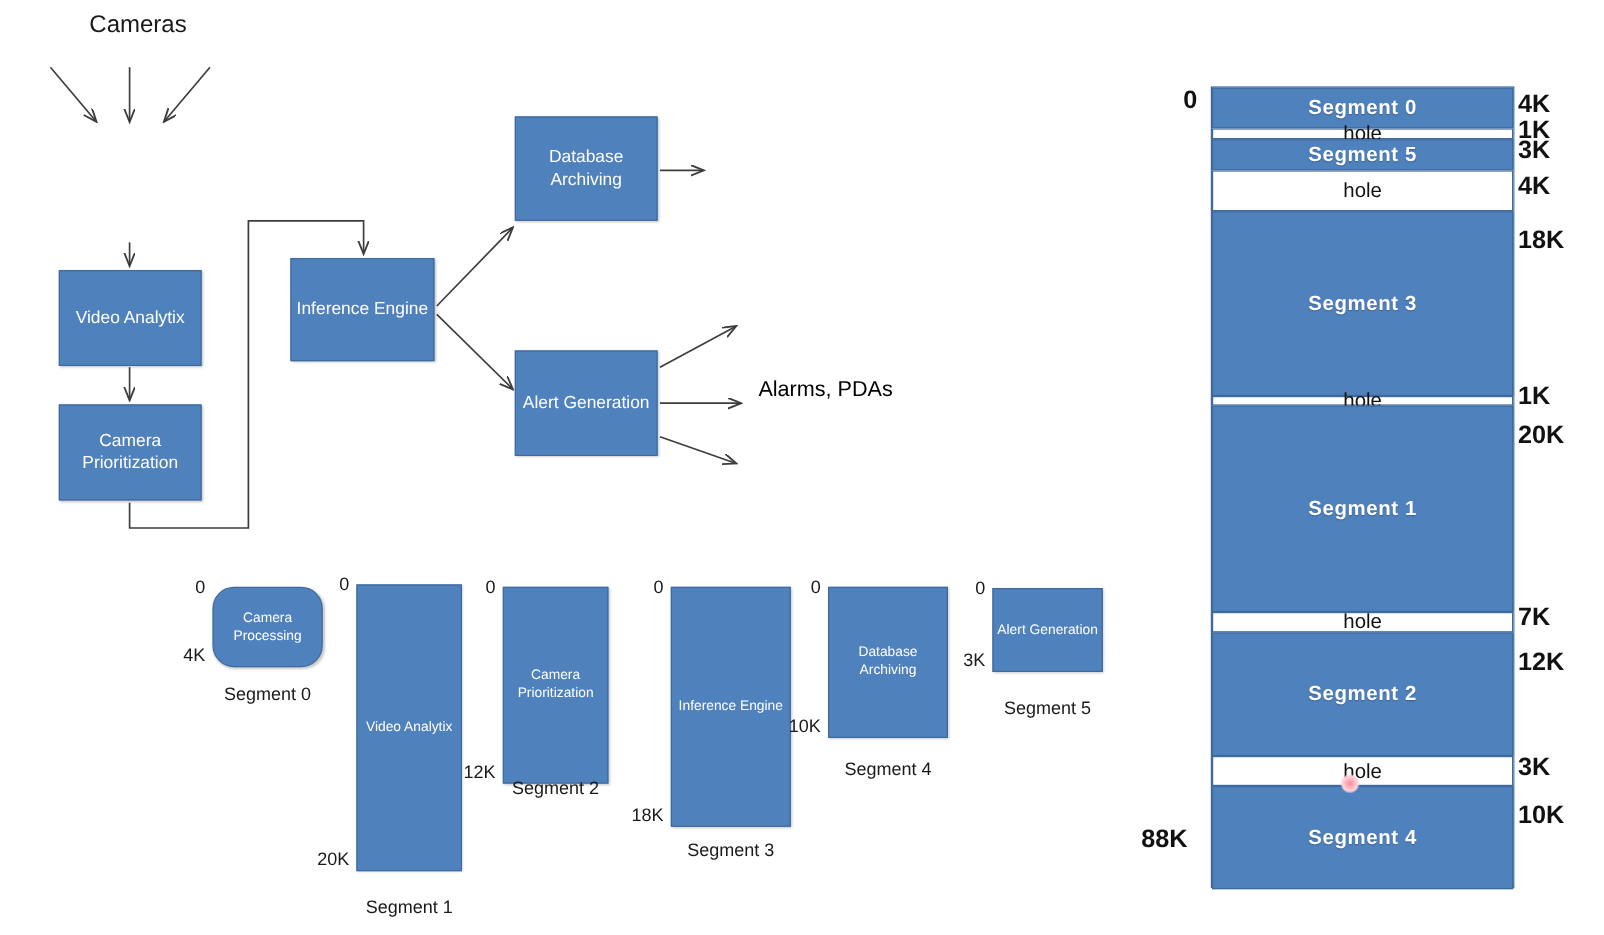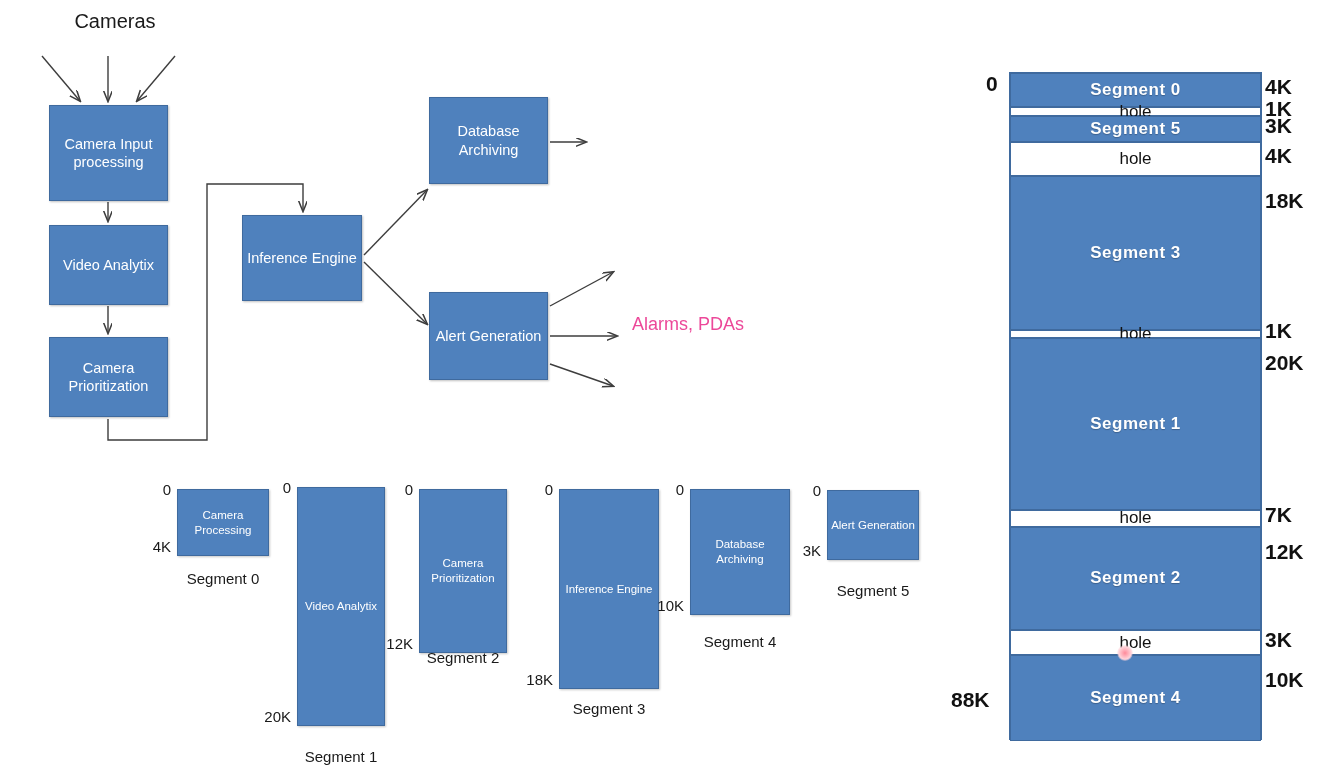--- a/index.html
+++ b/index.html
@@ -57,21 +57,21 @@
     background:#5b8ec6; border:1px solid #3f6a9e; border-radius:50%;
     box-sizing:border-box;
   }
   #db-cylinder .cyl-text{
     position:absolute; left:0; top:20px; width:100px; height:22px;
     color:#fff; font-size:14.5px; text-align:center; line-height:22px;
   }
 
   #alarms-label{
     position:absolute; left:632px; top:314px; width:180px;
-    font-size:18px; color:#ec4899;
+    font-size:18px; color:#000000;
   }
 
   
   .segbox{ position:absolute; background:#4f81bd; border:1px solid #3f6a9e;
            color:#fff; display:flex; align-items:center; justify-content:center;
            text-align:center; font-size:11.5px; line-height:1.3; box-sizing:border-box;
            box-shadow:1px 1px 2px rgba(0,0,0,.22); }
   .seg-tick{ position:absolute; font-size:15px; color:#1a1a1a; text-align:right; }
   .seg-caption{ position:absolute; font-size:15px; color:#1a1a1a; text-align:center; }
 
@@ -125,44 +125,41 @@
       <line x1="550" y1="306" x2="613" y2="272"></line>
       <line x1="550" y1="336" x2="617" y2="336"></line>
       <line x1="550" y1="364" x2="613" y2="386"></line>
     </g>
 
     <polyline points="108,419 108,440 207,440 207,184 303,184 303,211" stroke="#3d3d3d" stroke-width="1.4" fill="none" marker-end="url(#ah)"></polyline>
   </svg>
 
   <div id="cameras-label">Cameras</div>
 
-  <div class="pbox" id="box-camera-input">
-    <span>Camera Input processing</span>
-  </div>
   <div class="pbox" id="box-video-analytix">
     <span>Video Analytix</span>
   </div>
   <div class="pbox" id="box-camera-prio">
     <span>Camera Prioritization</span>
   </div>
   <div class="pbox" id="box-inference">
     <span>Inference Engine</span>
   </div>
   <div class="pbox" id="box-db-archiving">
     <span>Database Archiving</span>
   </div>
   <div class="pbox" id="box-alert-gen">
     <span>Alert Generation</span>
   </div>
 
 
   <div id="alarms-label">Alarms, PDAs</div>
 
   <div id="segment-row">
-      <div class="segbox" style="left: 177px; top: 489px; width: 92px; height: 67px;">
+      <div class="segbox" style="left: 177px; top: 489px; width: 92px; height: 67px; border-radius: 18px;">
         <span>Camera Processing</span>
       </div>
       <div class="seg-tick" style="left: 143px; top: 481px; width: 28px;">0</div>
       <div class="seg-tick" style="left: 135px; top: 538px; width: 36px;">4K</div>
       <div class="seg-caption" style="left: 163px; top: 570px; width: 120px;">Segment 0</div>
       <div class="segbox" style="left: 297px; top: 487px; width: 88px; height: 239px;">
         <span>Video Analytix</span>
       </div>
       <div class="seg-tick" style="left: 263px; top: 479px; width: 28px;">0</div>
       <div class="seg-tick" style="left: 255px; top: 708px; width: 36px;">20K</div>

